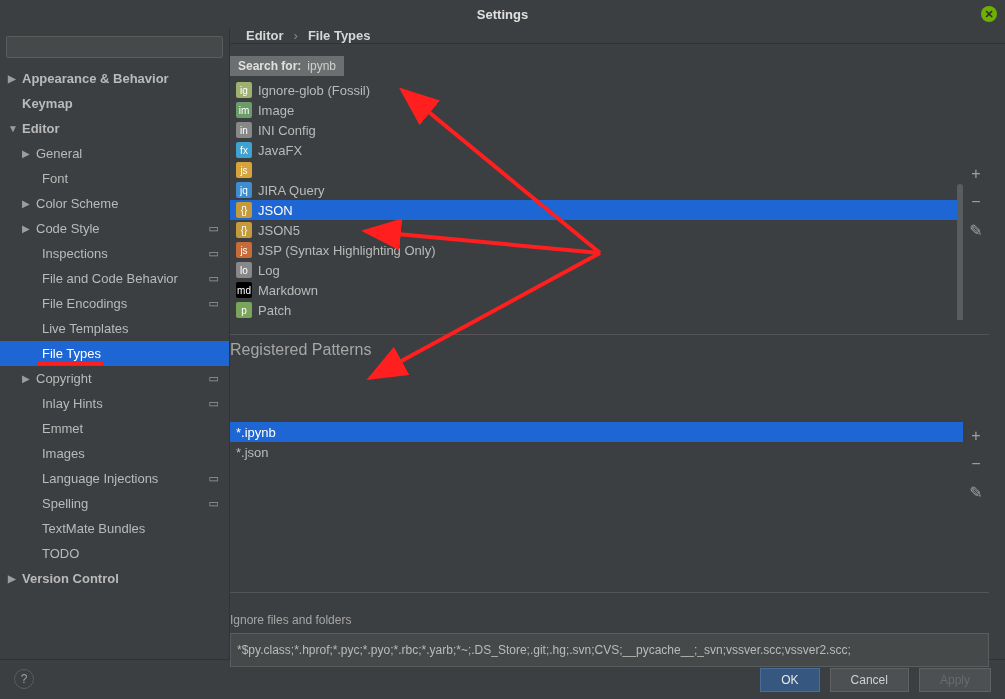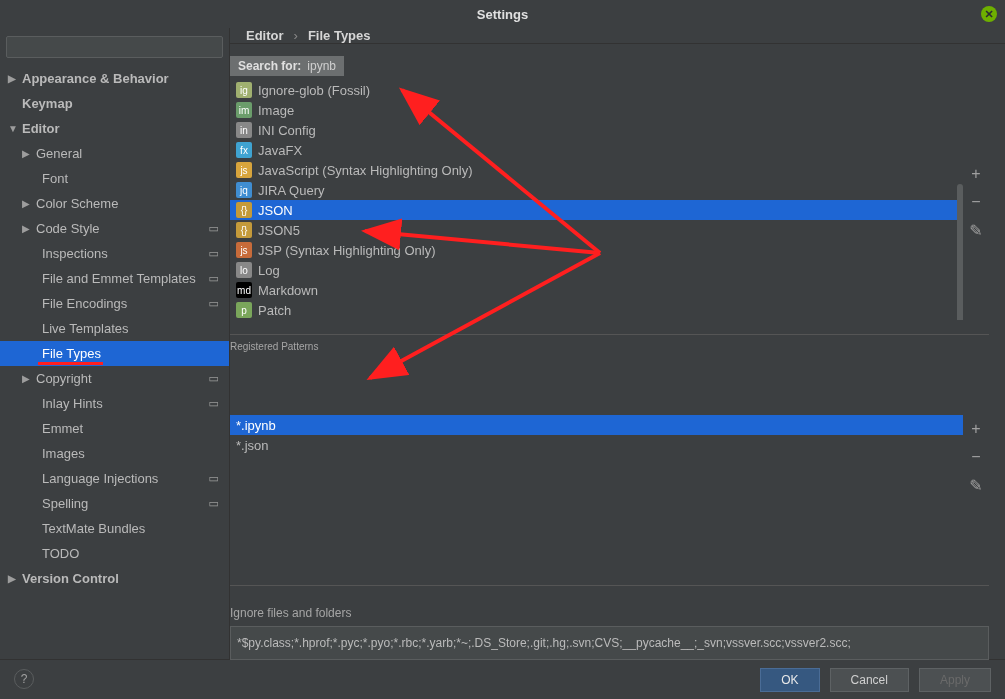--- a/index.html
+++ b/index.html
@@ -30,21 +30,21 @@
   .search-for .lbl { color: #e0e0e0; font-weight: bold; font-size: 12px; }
   .search-for .val { color: #cfcfcf; font-size: 12px; }
   .ft-area { display: flex; height: 248px; align-items: center; }
   .ft-list { flex: 1; background: #3c3f41; overflow: hidden; position: relative; }
   .ft-row { height: 20px; display: flex; align-items: center; padding-left: 6px; gap: 6px; color: #bababa; }
   .ft-row.selected { background: #1e66d4; color: #fff; }
   .ft-icon { width: 16px; height: 16px; display: inline-flex; align-items: center; justify-content: center; font-size: 10px; border-radius: 2px; }
   .ft-side { width: 26px; display: flex; flex-direction: column; align-items: center; gap: 8px; padding-top: 4px; }
   .side-btn { color: #a0a0a0; font-size: 16px; cursor: pointer; width: 20px; height: 20px; display:flex; align-items:center; justify-content:center; }
   .section-div { height: 1px; background: #555; margin: 10px 0 6px 0; }
-  .rp-label { color: #a6a6a6; font-size: 10px; margin-bottom: 22px; }
+  .rp-label { color: #a6a6a6; font-size: 16px; margin-bottom: 22px; }
   .rp-area { display: flex; height: 160px; margin-top: 41px; }
   .rp-list { flex: 1; background: #3c3f41; }
   .rp-row { height: 20px; display: flex; align-items: center; padding-left: 6px; color: #bababa; }
   .rp-row.selected { background: #1e66d4; color: #fff; }
   .ignore-label { color: #a6a6a6; font-size: 12px; margin-top: 14px; margin-bottom: 6px; }
   .ignore-input { width: 100%; height: 26px; background: #45494a; border: 1px solid #5a5d5e; color: #bbb; padding: 16px 6px; font-size: 12px; }
   .footer { height: 40px; border-top: 1px solid #323232; display: flex; align-items: center; justify-content: flex-end; padding: 0 14px; gap: 10px; background: #3c3f41; }
   .footer .help { position: absolute; left: 14px; bottom: 10px; width: 20px; height: 20px; border: 1px solid #5a5d5e; border-radius: 10px; display:flex; align-items:center; justify-content:center; color:#a0a0a0; font-size:12px; cursor:pointer; }
   .btn { height: 24px; padding: 0 20px; background: #4c5052; border: 1px solid #5e6264; color: #d0d0d0; font-size: 12px; cursor: pointer; display:flex; align-items:center; }
   .btn.primary { background: #365880; border-color: #4a6c96; color: #e8e8e8; }
@@ -96,21 +96,21 @@
           <span>Code Style</span>
           <span class="ellipsis">▭</span>
         </div>
         <div class="tree-item lvl2">
           <span class="arrow"></span>
           <span>Inspections</span>
           <span class="ellipsis">▭</span>
         </div>
         <div class="tree-item lvl2">
           <span class="arrow"></span>
-          <span>File and Emmet Templates</span>
+          <span>File and Code Behavior</span>
           <span class="ellipsis">▭</span>
         </div>
         <div class="tree-item lvl2">
           <span class="arrow"></span>
           <span>File Encodings</span>
           <span class="ellipsis">▭</span>
         </div>
         <div class="tree-item lvl2">
           <span class="arrow"></span>
           <span>Live Templates</span>
@@ -192,21 +192,20 @@
             <div class="ft-row">
               <span class="ft-icon" style="background: rgb(136, 136, 136); color: rgb(255, 255, 255);">in</span>
               <span>INI Config</span>
             </div>
             <div class="ft-row">
               <span class="ft-icon" style="background: rgb(63, 163, 209); color: rgb(255, 255, 255);">fx</span>
               <span>JavaFX</span>
             </div>
             <div class="ft-row">
               <span class="ft-icon" style="background: rgb(215, 164, 60); color: rgb(255, 255, 255);">js</span>
-              <span>JavaScript (Syntax Highlighting Only)</span>
             </div>
             <div class="ft-row">
               <span class="ft-icon" style="background: rgb(63, 141, 209); color: rgb(255, 255, 255);">jq</span>
               <span>JIRA Query</span>
             </div>
             <div class="ft-row selected">
               <span class="ft-icon" style="background: rgb(196, 154, 58); color: rgb(255, 255, 255);">{}</span>
               <span>JSON</span>
             </div>
             <div class="ft-row">

